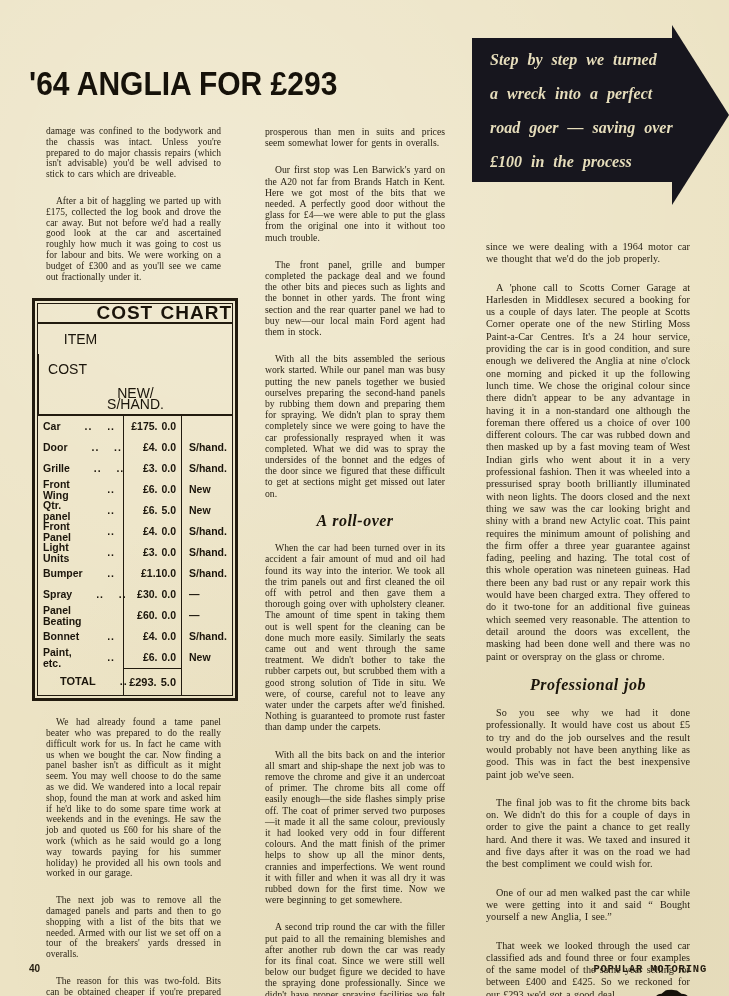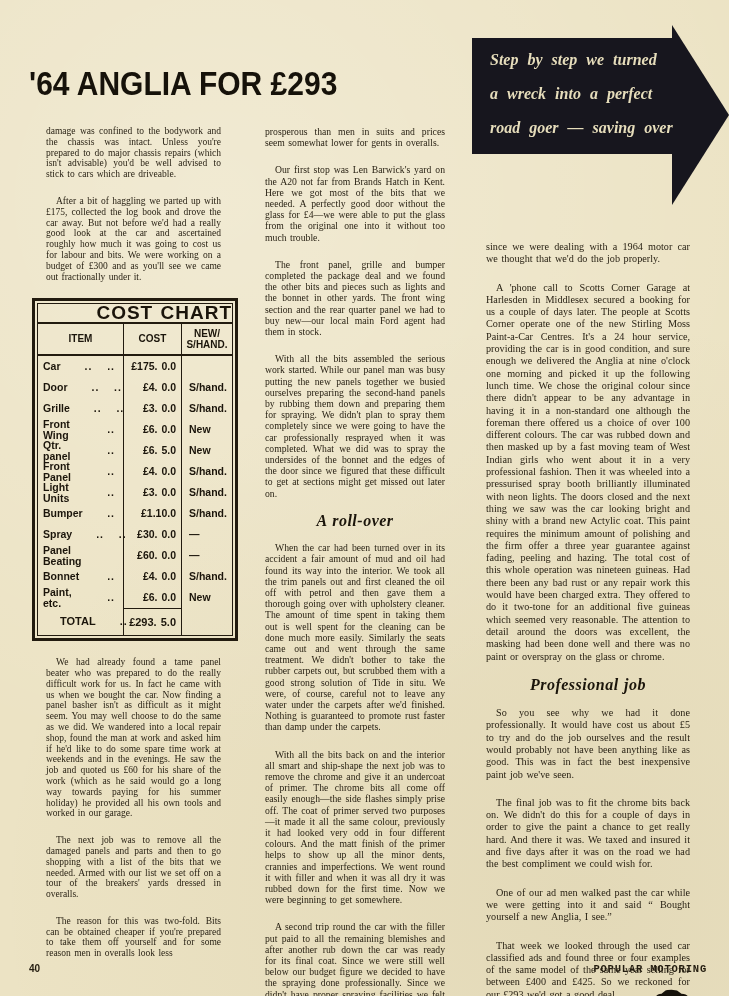--- a/index.html
+++ b/index.html
@@ -13,21 +13,21 @@
     color:#241d10;
   }
   .title{
     position:absolute;left:29px;top:46px;
     font-family:"Liberation Sans", sans-serif;
     font-weight:900;font-size:30px;letter-spacing:0px;color:#16120a;
     transform:scaleY(1.08);transform-origin:left top;white-space:nowrap;
   }
   
   .callout{position:absolute;top:25px;right:0;width:257px;height:180px;}
-  .callout-box{position:absolute;left:0;top:13px;width:201px;height:116px;background:#17161e;}
+  .callout-box{position:absolute;left:0;top:13px;width:201px;height:144px;background:#17161e;}
   .callout-tri{position:absolute;left:200px;top:0;width:0;height:0;
     border-left:57px solid #17161e;border-top:90px solid transparent;border-bottom:90px solid transparent;}
   .callout-line{
     font-family:"Liberation Serif", serif;font-style:italic;font-weight:700;
     color:#e6ddbb;font-size:16px;line-height:34px;padding-left:18px;word-spacing:5px;white-space:nowrap;
   }
   .callout-box{padding-top:5px;box-sizing:border-box;}
   
   .col{position:absolute;top:110px;text-align:justify;}
   .col1{left:30px;width:207px;font-size:9.5px;line-height:10.8px;word-spacing:1px;}
@@ -46,21 +46,21 @@
   
   .costchart{
     border:3px solid #221b0f;padding:2px;margin:11px 0 9px 2px;width:196px;
     font-family:"Liberation Sans", sans-serif;color:#1b150b;
   }
   .cc-inner{border:1px solid #221b0f;}
   .cc-title{
     text-align:right;font-weight:900;font-size:19px;letter-spacing:1px;
     padding:4px 0 3px;border-bottom:2px solid #221b0f;
   }
-  .cc-head{display:flex;border-bottom:2px solid #221b0f;font-weight:700;font-size:10px;}
+  .cc-head{display:flex;border-bottom:2px solid #221b0f;font-weight:400;font-size:14px;flex-direction:column;}
   .cc-head>div{display:flex;align-items:center;justify-content:center;min-height:30px;box-sizing:border-box;}
   .c-item{width:85px;}
   .c-cost{width:58px;border-left:1px solid #221b0f;}
   .c-cond{flex:1;border-left:1px solid #221b0f;}
   .cc-row{display:flex;height:21px;font-weight:700;font-size:10.5px;}
   .cc-row>div{display:flex;align-items:center;box-sizing:border-box;}
   .cc-row .c-item{padding-left:5px;gap:24px;}
   .cc-row .c-item .dots{margin-left:auto;padding-right:8px;letter-spacing:1px;}
   .cc-row .c-cost{justify-content:flex-end;padding-right:5px;}
   .cc-row .c-cond{padding-left:7px;}
@@ -78,20 +78,21 @@
 <div class="page">
 
   <h1 class="title">'64 ANGLIA FOR £293</h1>
 
   <div class="callout">
     <div class="callout-tri"></div>
     <div class="callout-box">
       <div class="callout-line">Step by step we turned</div>
       <div class="callout-line">a wreck into a perfect</div>
       <div class="callout-line">road goer — saving over</div>
+      <div class="callout-line">£100 in the process</div>
     </div>
   </div>
 
   <div class="col col1">
     <p class="para noindent">damage was confined to the bodywork and the chassis was intact. Unless you're prepared to do major chassis repairs (which isn't advisable) you'd be well advised to stick to cars which are driveable.</p>
     <p class="para">After a bit of haggling we parted up with £175, collected the log book and drove the car away. But not before we'd had a really good look at the car and ascertained roughly how much it was going to cost us for labour and bits. We were working on a budget of £300 and as you'll see we came out fractionally under it.</p>
 
     <div class="costchart">
       <div class="cc-inner">
         <div class="cc-title">COST CHART</div>

